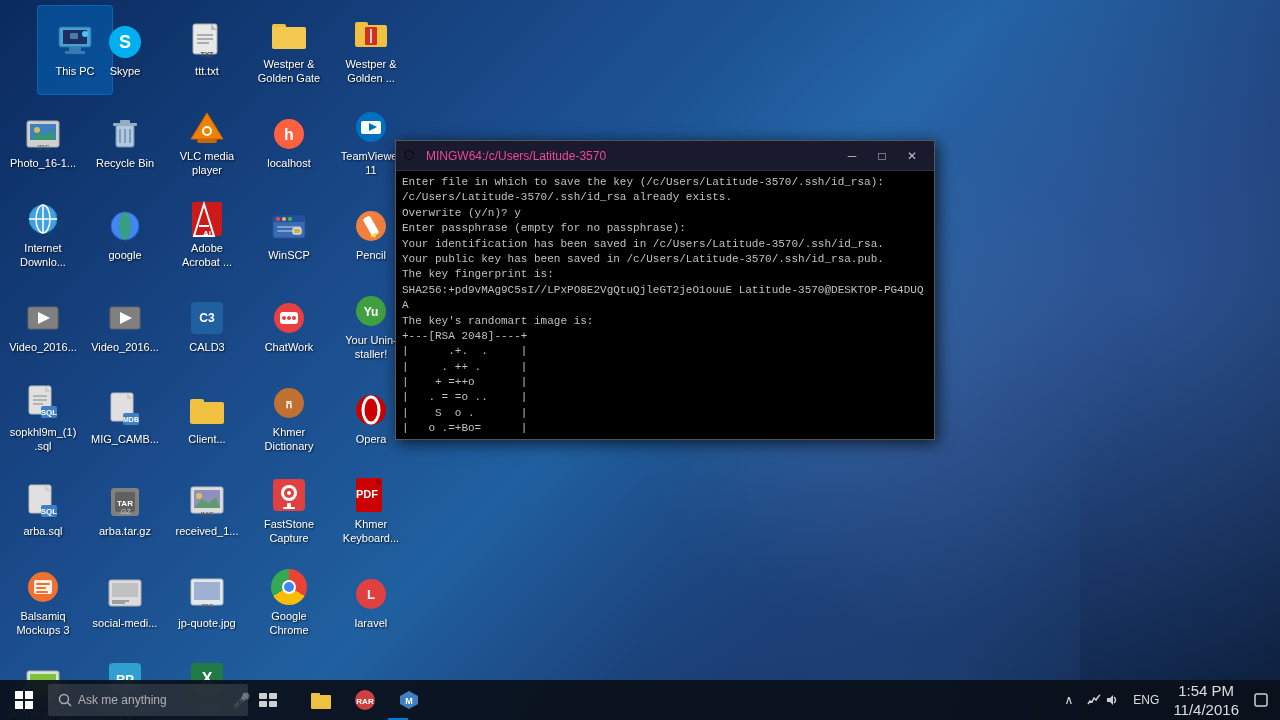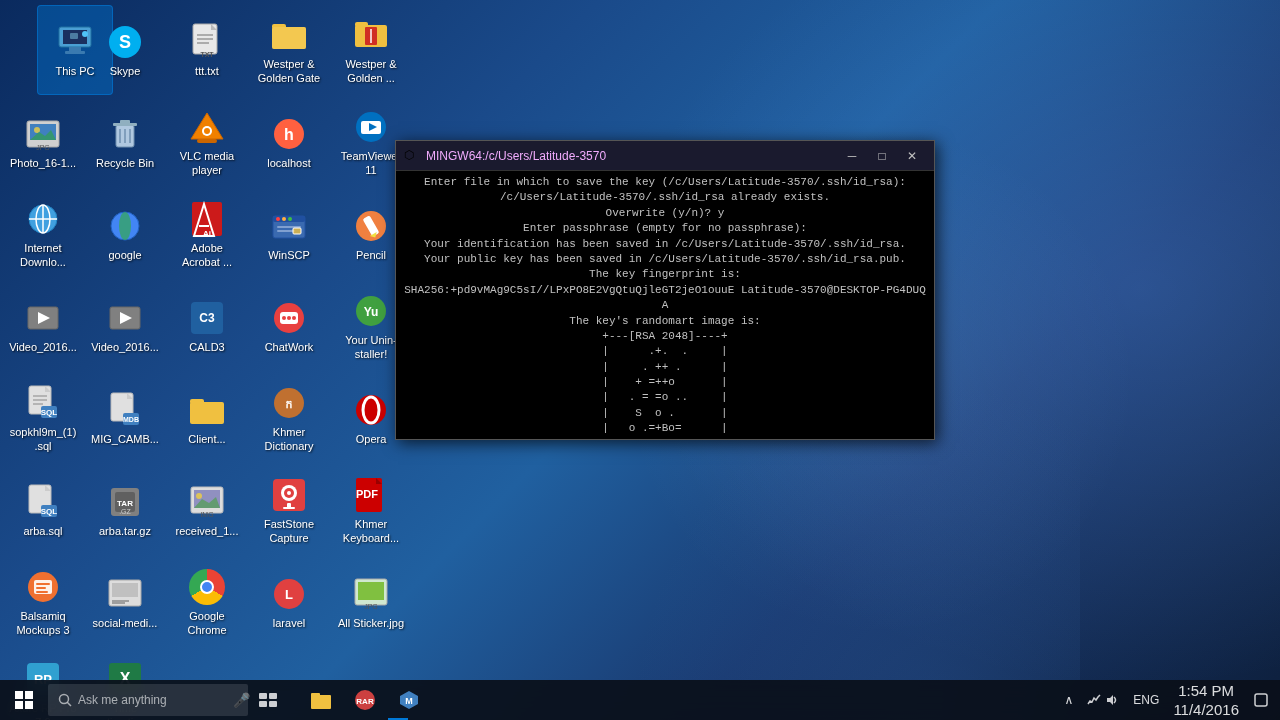--- a/index.html
+++ b/index.html
@@ -110,21 +110,21 @@
     }
 
     .terminal-icon {
       width: 16px;
       height: 16px;
       margin-right: 6px;
       font-size: 12px;
     }
 
     .terminal-title {
-      color: #f0abfc;
+      color: #ec4899;
       font-size: 12px;
       flex: 1;
     }
 
     .terminal-controls {
       display: flex;
       gap: 2px;
     }
 
     .term-btn {
@@ -154,21 +154,20 @@
     }
     .terminal-content::-webkit-scrollbar-track {
       background: #1a1a1a;
     }
     .terminal-content::-webkit-scrollbar-thumb {
       background: #555;
     }
     .term-line {
       white-space: pre-wrap;
       word-break: break-all;
-      text-align: center;
     }
 
     
     .taskbar {
       position: absolute;
       bottom: 0;
       left: 0;
       width: 1280px;
       height: 40px;
       background: rgba(10, 15, 25, 0.92);
@@ -703,20 +702,30 @@
         <svg width="36" height="36" viewBox="0 0 36 36">
           <rect x="2" y="4" width="32" height="26" rx="2" fill="#ddd" stroke="#aaa" stroke-width="1"></rect>
           <rect x="5" y="7" width="26" height="14" fill="#c0c0c0"></rect>
           <line x1="5" y1="25" x2="22" y2="25" stroke="#888" stroke-width="1.5"></line>
           <line x1="5" y1="27" x2="18" y2="27" stroke="#888" stroke-width="1.5"></line>
         </svg>
       </div>
       <span class="icon-label">social-medi...</span>
     </div>
 
+    <div class="desktop-icon">
+      <div class="icon-img">
+        <svg width="36" height="34" viewBox="0 0 36 34">
+          <rect x="2" y="2" width="32" height="26" rx="2" fill="#e0e8f0" stroke="#bbb" stroke-width="1"></rect>
+          <rect x="5" y="5" width="26" height="18" fill="#a0b0d0"></rect>
+          <text x="18" y="32" text-anchor="middle" fill="#555" font-size="7">JPG</text>
+        </svg>
+      </div>
+      <span class="icon-label">jp-quote.jpg</span>
+    </div>
 
     <div class="desktop-icon">
       <div class="icon-img">
         <div class="chrome-ring">
           <div class="chrome-center"></div>
         </div>
       </div>
       <span class="icon-label">Google Chrome</span>
     </div>
 

